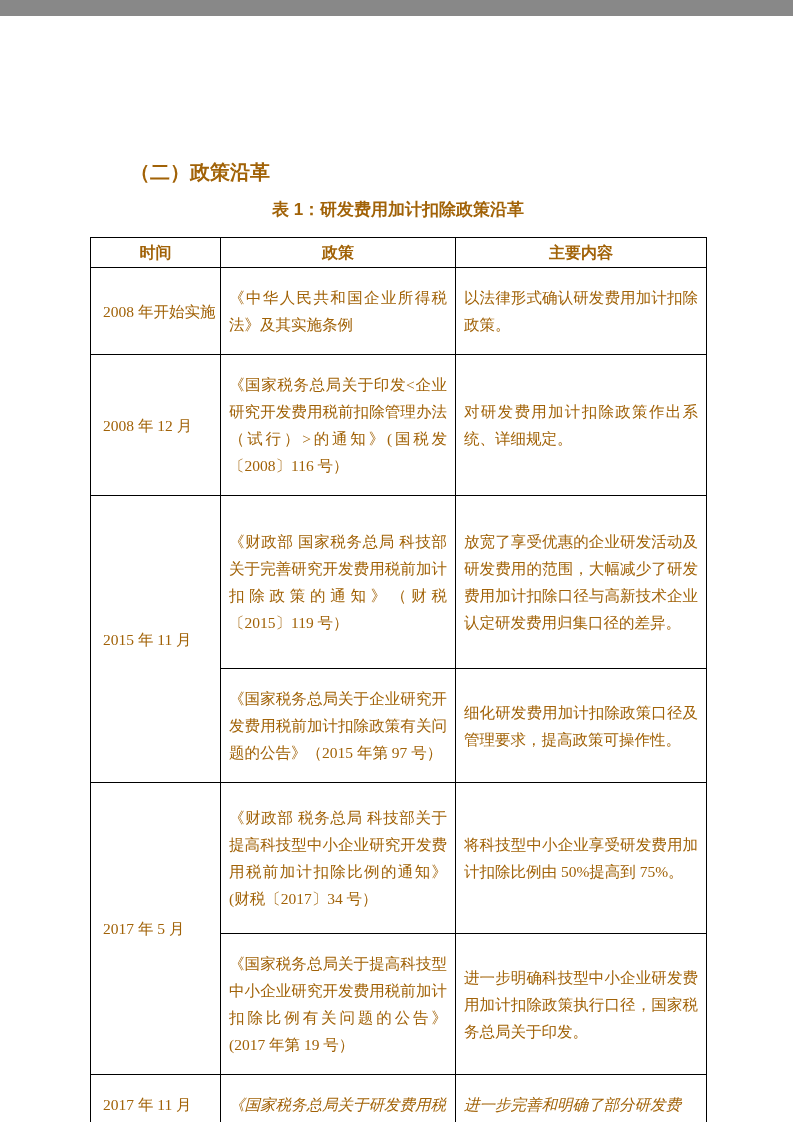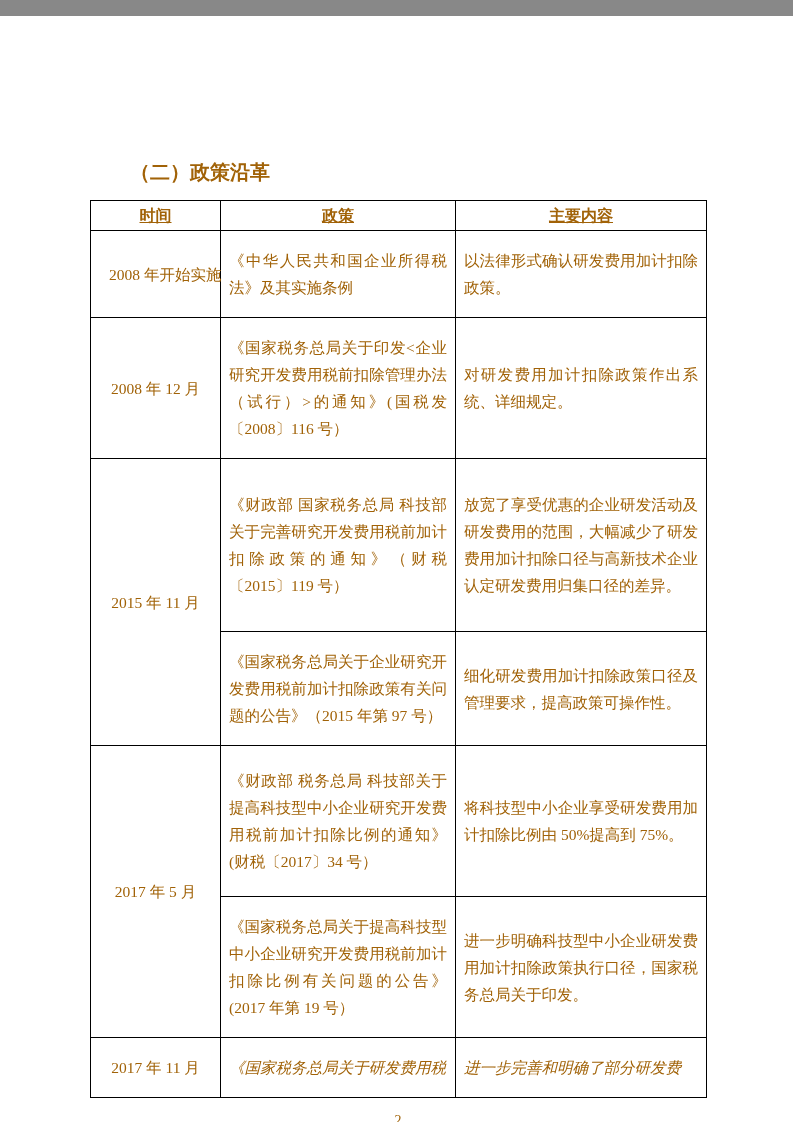--- a/index.html
+++ b/index.html
@@ -56,25 +56,23 @@
     border: 1px solid #000000;
     vertical-align: middle;
     line-height: 27px;
   }
   .policy-table th {
     height: 29px;
     font-size: 16px;
     font-weight: bold;
     text-align: center;
     font-family: "Liberation Sans", "DejaVu Sans", sans-serif;
-    text-decoration: underline;
   }
   .policy-table td.time {
-    text-align: center;
-    padding: 0 18px;
+    padding: 0 12px;
     white-space: nowrap;
   }
   .policy-table td.policy {
     padding: 16px 8px;
     text-align: justify;
   }
   .policy-table td.contentc {
     padding: 16px 8px;
     text-align: justify;
   }
@@ -94,20 +92,21 @@
 </style>
 </head>
 <body>
 
 <div class="page">
   <div class="content">
 
     <h2 class="section-heading">（二）政策沿革</h2>
 
 
+    <div class="table-title">表 1：研发费用加计扣除政策沿革</div>
 
     <table class="policy-table">
       <colgroup>
         <col class="c-time">
         <col class="c-policy">
         <col class="c-content">
       </colgroup>
       <thead>
         <tr>
           <th>时间</th>

